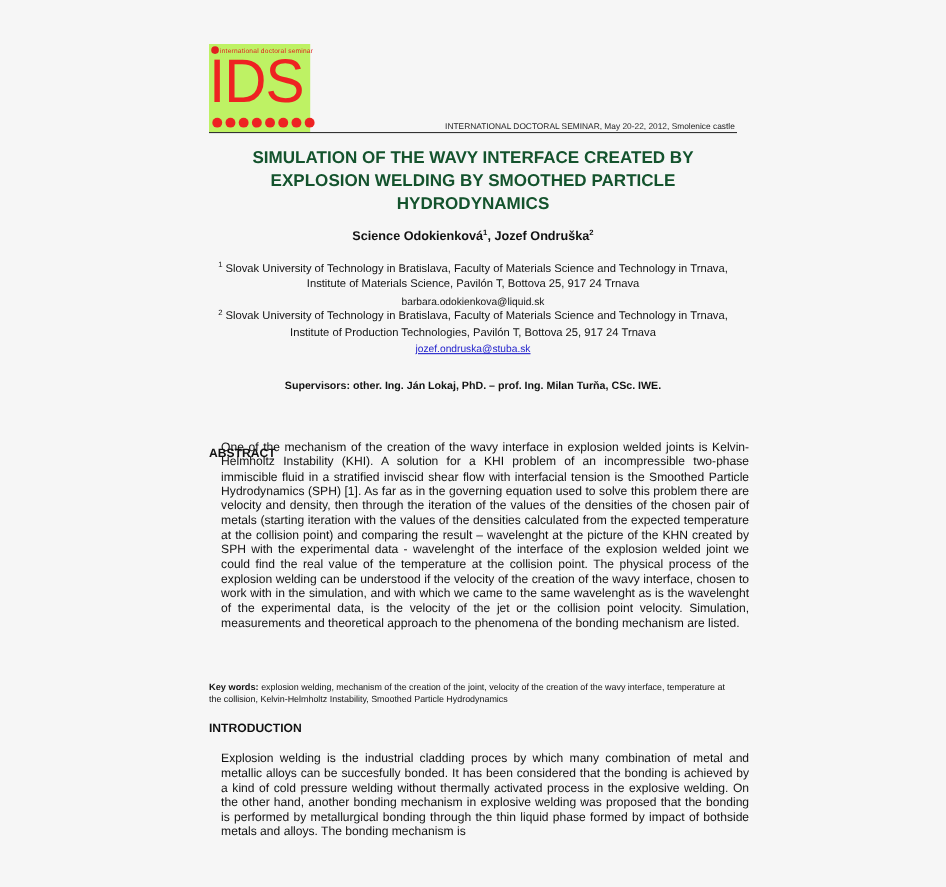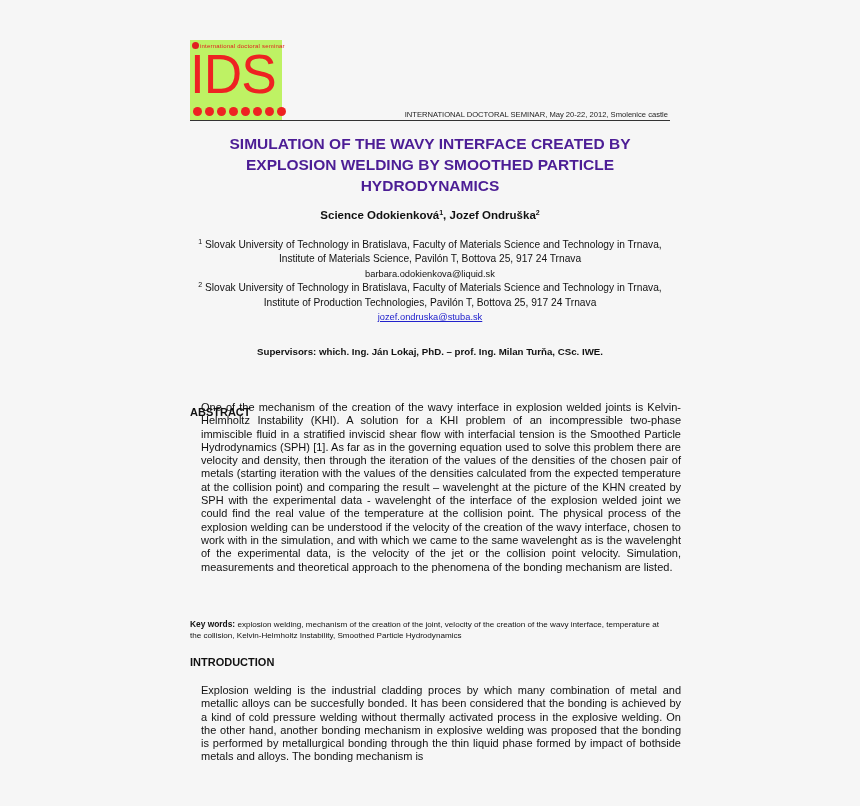--- a/index.html
+++ b/index.html
@@ -28,21 +28,21 @@
     .logo-dots span { width: 9px; height: 9px; border-radius: 50%; background: #ee2222; display: block; }
     .header-line {
       position: absolute; left: 190px; top: 120px; width: 480px; border-bottom: 1px solid #333;
     }
     .conf {
       position: absolute; left: 380px; top: 110px; width: 288px; text-align: right;
       font-size: 7.6px; color: #222; white-space: nowrap;
     }
     .title {
       position: absolute; left: 185px; top: 133px; width: 490px; text-align: center;
-      font-weight: bold; font-size: 15.5px; line-height: 21px; color: #4c1d95;
+      font-weight: bold; font-size: 15.5px; line-height: 21px; color: #14532d;
     }
     .authors {
       position: absolute; left: 185px; top: 209px; width: 490px; text-align: center;
       font-weight: bold; font-size: 11.5px;
     }
     sup { font-size: 7px; vertical-align: 4px; line-height: 0; }
     .affil {
       position: absolute; left: 185px; top: 238px; width: 490px; text-align: center;
       font-size: 10.2px; line-height: 14.4px;
     }
@@ -94,21 +94,21 @@
     <span>Science Odokienková</span><sup>1</sup><span>, </span><span>Jozef Ondruška</span><sup>2</sup>
   </div>
 
   <div class="affil">
     <div><sup>1</sup><span> Slovak University of Technology in Bratislava, Faculty of Materials Science and Technology in Trnava, Institute of Materials Science, Pavilón T, Bottova 25, 917 24 Trnava</span></div>
     <div class="email">barbara.odokienkova@liquid.sk</div>
     <div><sup>2</sup><span> Slovak University of Technology in Bratislava, Faculty of Materials Science and Technology in Trnava, Institute of Production Technologies, Pavilón T, Bottova 25, 917 24 Trnava</span></div>
     <div class="email"><a>jozef.ondruska@stuba.sk</a></div>
   </div>
 
-  <div class="supervisors">Supervisors: which. Ing. Ján Lokaj, PhD. – prof. Ing. Milan Turňa, CSc. IWE.</div>
+  <div class="supervisors">Supervisors: other. Ing. Ján Lokaj, PhD. – prof. Ing. Milan Turňa, CSc. IWE.</div>
 
   <div class="h" style="top:362px;margin-top:44px;">ABSTRACT</div>
   <div class="para" style="top:401px;">One of the mechanism of the creation of the wavy interface in explosion welded joints is Kelvin-Helmholtz Instability (KHI). A solution for a KHI problem of an incompressible two-phase immiscible fluid in a stratified inviscid shear flow with interfacial tension is the Smoothed Particle Hydrodynamics (SPH) [1]. As far as in the governing equation used to solve this problem there are velocity and density, then through the iteration of the values of the densities of the chosen pair of metals (starting iteration with the values of the densities calculated from the expected temperature at the collision point) and comparing the result – wavelenght at the picture of the KHN created by SPH with the experimental data - wavelenght of the interface of the explosion welded joint we could find the real value of the temperature at the collision point. The physical process of the explosion welding can be understood if the velocity of the creation of the wavy interface, chosen to work with in the simulation, and with which we came to the same wavelenght as is the wavelenght of the experimental data,  is the velocity of the jet or the collision point velocity. Simulation, measurements and theoretical approach to the phenomena of the bonding mechanism are listed.</div>
 
   <div class="keywords"><b>Key words:</b><span> explosion welding, mechanism of the creation of the joint, velocity of the creation of the wavy interface, temperature at the collision, Kelvin-Helmholtz Instability, Smoothed Particle Hydrodynamics</span></div>
 
   <div class="h" style="top:656px;">INTRODUCTION</div>
   <div class="para" style="top:684px;">Explosion welding is the industrial cladding proces by which many combination of metal and metallic alloys can be succesfully bonded. It has been considered that the bonding is achieved by a kind of cold pressure welding without thermally activated process in the explosive welding. On the other hand, another bonding mechanism in explosive welding was proposed that the bonding is performed by metallurgical bonding through the thin liquid phase formed by impact of bothside metals and alloys. The bonding mechanism is</div>
 
 </div>

